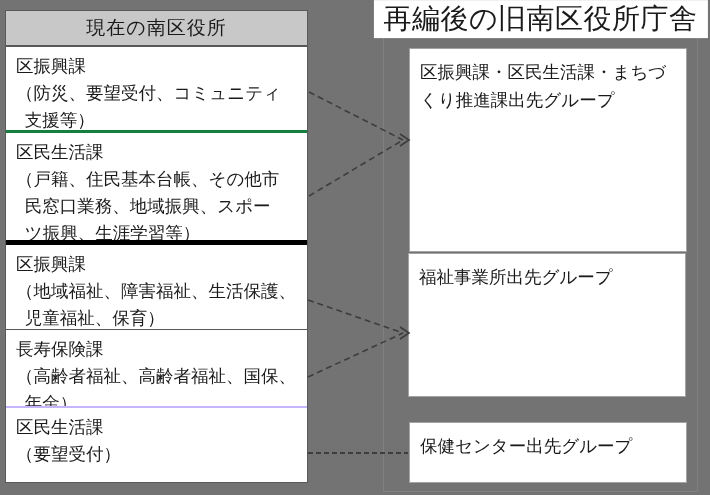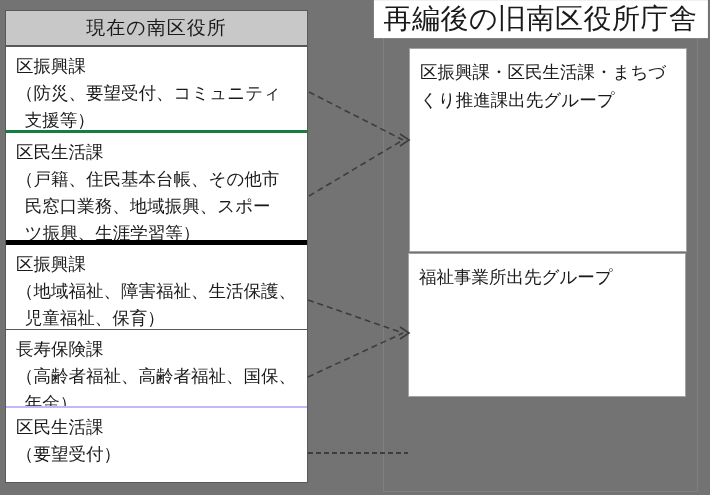--- a/index.html
+++ b/index.html
@@ -141,20 +141,21 @@
     </div>
   </div>
 
   <div class="right-frame">
     <div class="right-title">再編後の旧南区役所庁舎</div>
   </div>
 
   <div class="group-box g1">区振興課・区民生活課・まちづ
 くり推進課出先グループ</div>
   <div class="group-box g2">福祉事業所出先グループ</div>
+  <div class="group-box g3">保健センター出先グループ</div>
 
   <svg class="connector-layer" viewBox="0 0 710 495" xmlns="http://www.w3.org/2000/svg">
     <line class="dash" x1="309" y1="92" x2="403" y2="140"></line>
     <line class="dash" x1="309" y1="196" x2="403" y2="140"></line>
     <polyline class="arrowhead" points="400,134 409,140 400,146"></polyline>
 
     <line class="dash" x1="308" y1="300" x2="403" y2="333"></line>
     <line class="dash" x1="308" y1="377" x2="403" y2="333"></line>
     <polyline class="arrowhead" points="400,327 409,333 400,339"></polyline>
 

